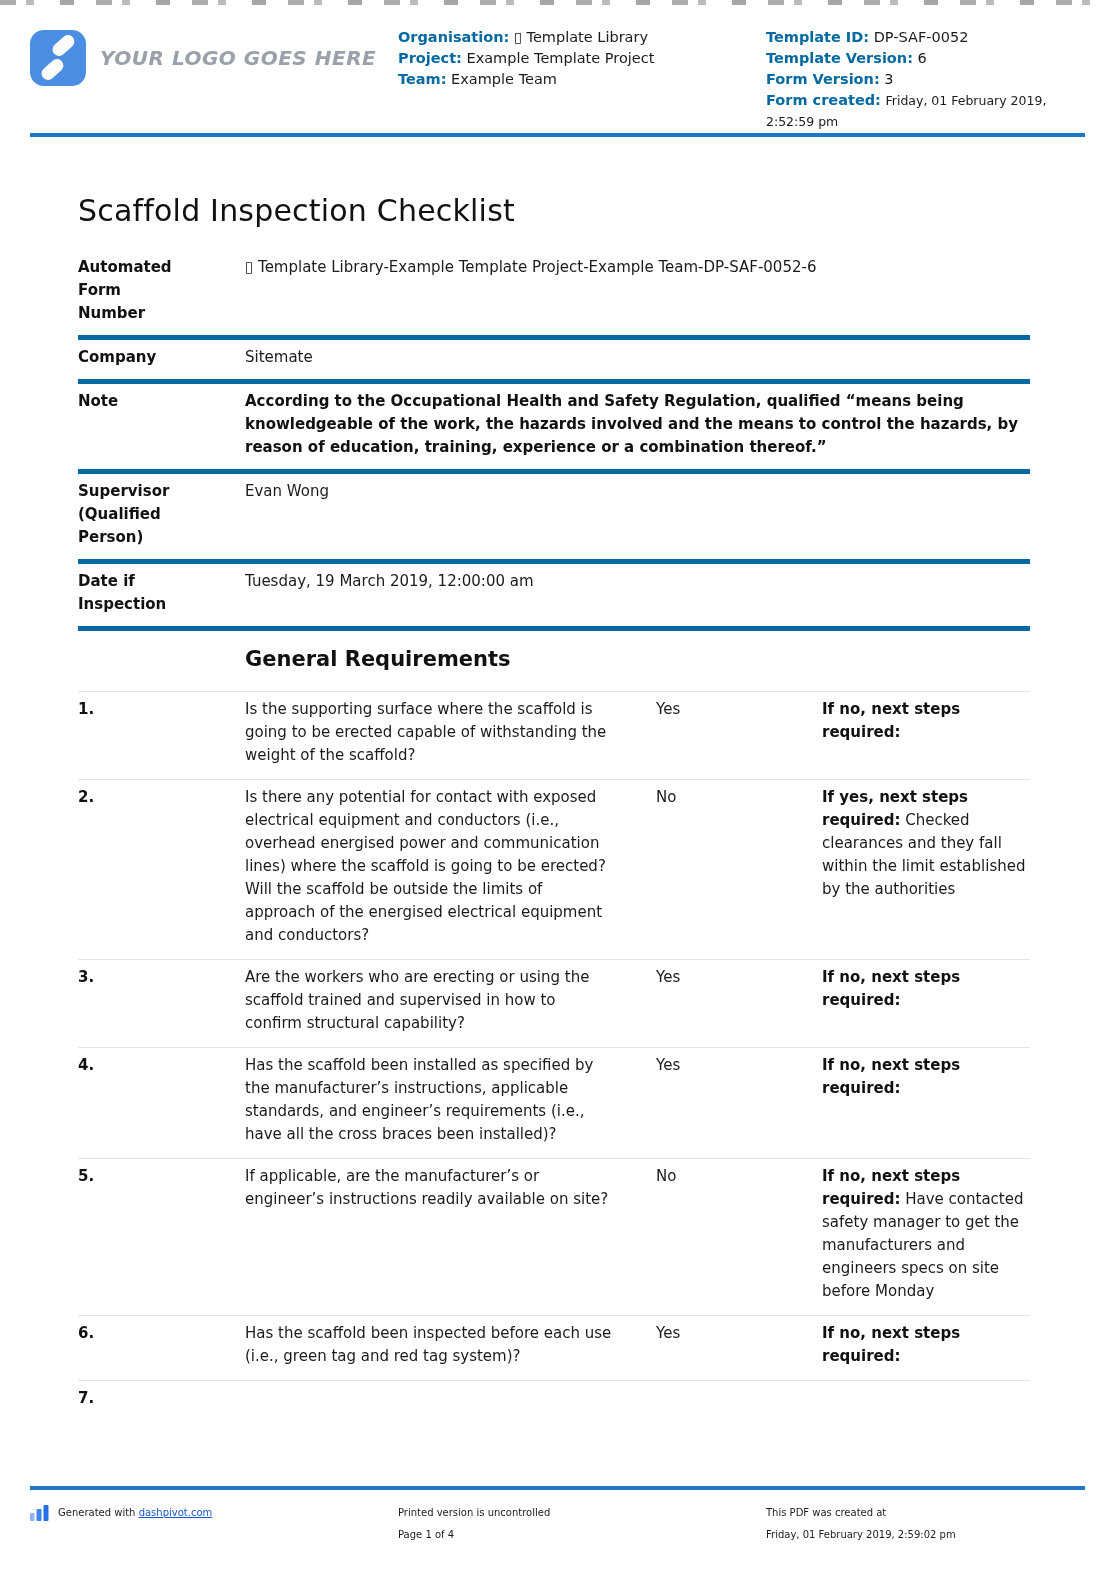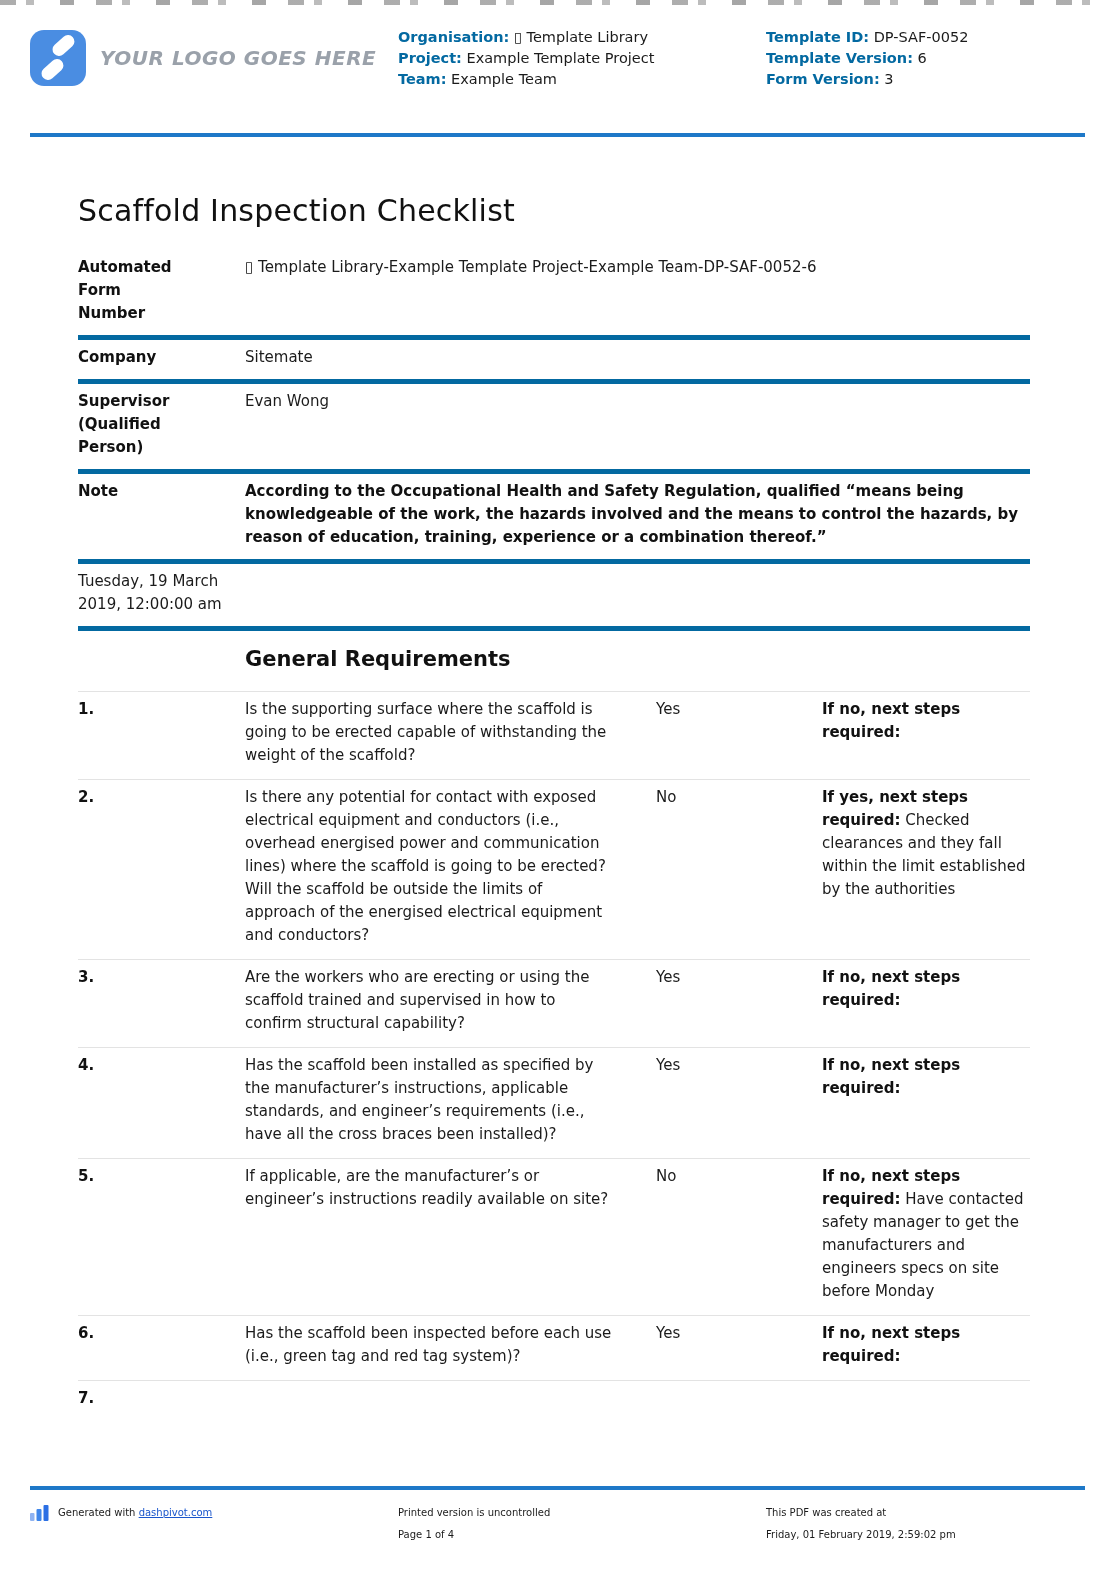--- a/index.html
+++ b/index.html
@@ -96,46 +96,48 @@
     <div class="hcol hcol-org">
       <div><span class="hlbl">Organisation:</span> <span>▯ Template Library</span></div>
       <div><span class="hlbl">Project:</span> <span>Example Template Project</span></div>
       <div><span class="hlbl">Team:</span> <span>Example Team</span></div>
     </div>
 
     <div class="hcol hcol-meta">
       <div><span class="hlbl">Template ID:</span> <span>DP-SAF-0052</span></div>
       <div><span class="hlbl">Template Version:</span> <span>6</span></div>
       <div><span class="hlbl">Form Version:</span> <span>3</span></div>
+      <div><span class="hlbl">Form created:</span> <span class="hsmall">Friday, 01 February 2019, 2:52:59 pm</span></div>
     </div>
 
     <div class="blue-rule"></div>
   </div>
 
   <div class="main">
     <h1 class="doc-title">Scaffold Inspection Checklist</h1>
 
     <div class="form-table">
       <div class="form-row">
         <div class="f-label">Automated Form Number</div>
         <div class="f-value">▯ Template Library-Example Template Project-Example Team-DP-SAF-0052-6</div>
       </div>
       <div class="form-row">
         <div class="f-label">Company</div>
         <div class="f-value">Sitemate</div>
-      </div>
-      <div class="form-row">
-        <div class="f-label">Supervisor (Qualified Person)</div>
-        <div class="f-value">Evan Wong</div>
       </div>
       <div class="form-row value-bold">
         <div class="f-label">Note</div>
         <div class="f-value">According to the Occupational Health and Safety Regulation, qualified “means being knowledgeable of the work, the hazards involved and the means to control the hazards, by reason of education, training, experience or a combination thereof.”</div>
       </div>
       <div class="form-row">
+        <div class="f-label">Supervisor (Qualified Person)</div>
+        <div class="f-value">Evan Wong</div>
+      </div>
+      <div class="form-row">
+        <div class="f-label">Date if Inspection</div>
         <div class="f-value">Tuesday, 19 March 2019, 12:00:00 am</div>
       </div>
     </div>
 
     <div class="section-head-row">
       <h2 class="section-title">General Requirements</h2>
     </div>
 
     <div class="checklist">
       <div class="check-row">

